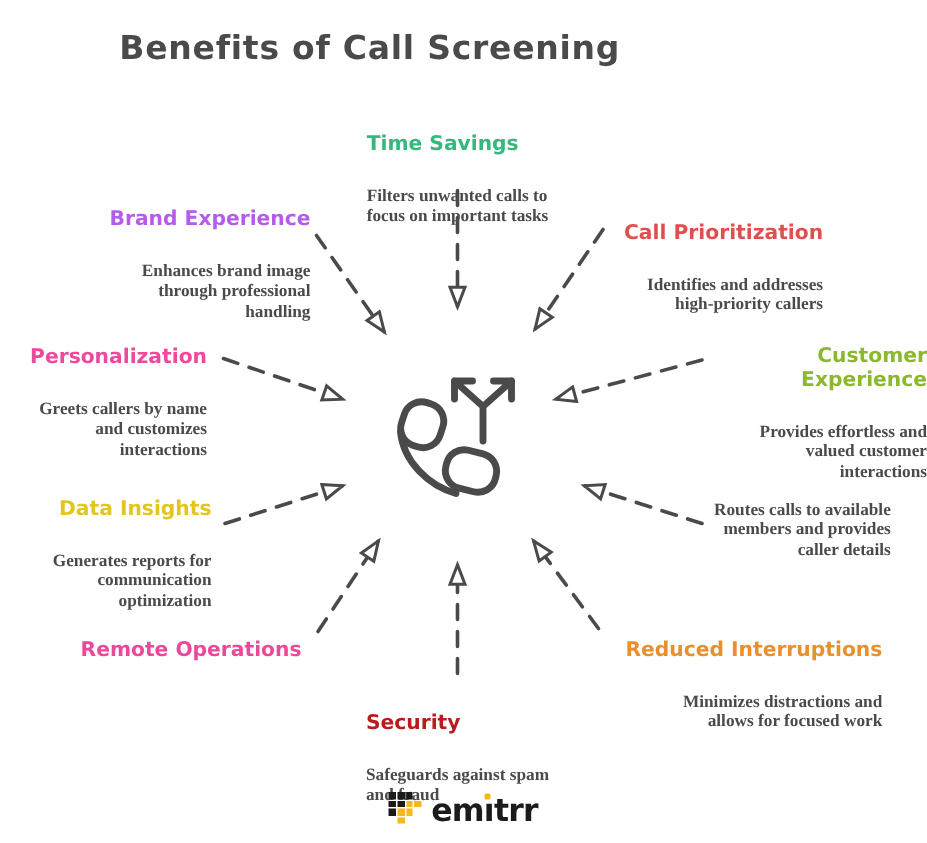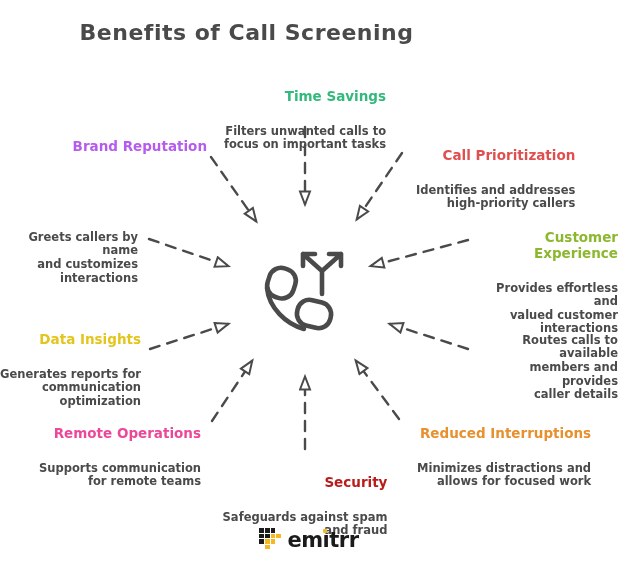--- a/index.html
+++ b/index.html
@@ -2,22 +2,22 @@
 <html><head>
 <meta charset="utf-8">
 <style>
   html,body{margin:0;padding:0;background:#ffffff;}
   body{font-family:"DejaVu Sans","Liberation Sans",sans-serif;}
   .canvas{position:relative;width:618px;height:562px;background:#fff;overflow:hidden;}
   .page-title{position:absolute;left:0;top:20px;width:493px;text-align:center;
     font-size:22px;font-weight:800;color:#4a4a4a;letter-spacing:.5px;}
   .node{position:absolute;white-space:pre-line;line-height:1.18;}
   .node-title{font-size:13.5px;font-weight:800;margin-bottom:1px;}
-  .node-body{font-size:11.5px;font-weight:700;color:#4a4a4a;}
-  .align-c{text-align:right;}
+  .node-body{font-size:11.5px;font-weight:700;color:#4a4a4a;font-family:Liberation Serif, serif;}
+  .align-c{text-align:left;}
   .align-r{text-align:right;}
   .align-l{text-align:right;}
   
   .pos-time-savings{left:305px;top:70px;transform:translateX(-50%);}
   .pos-call-prioritization{left:416px;top:129px;}
   .pos-customer-experience{left:476px;top:211px;}
   .pos-team-efficiency{left:476px;top:315px;}
   .pos-reduced-interruptions{left:417px;top:407px;}
   .pos-security{left:305px;top:456px;transform:translateX(-50%);}
   .pos-remote-operations{right:417px;top:407px;}
@@ -102,39 +102,41 @@
   </div>
 
   <div class="node align-c pos-security">
     <div class="node-title" style="color: #b91c1c;">Security</div>
     <div class="node-body">Safeguards against spam
 and fraud</div>
   </div>
 
   <div class="node align-r pos-remote-operations">
     <div class="node-title" style="color: #ec4899;">Remote Operations</div>
-    <div class="node-body">Supports communication
-for remote teams</div>
   </div>
 
   <div class="node align-r pos-data-insights">
     <div class="node-title" style="color: rgb(227, 197, 29);">Data Insights</div>
     <div class="node-body">Generates reports for
 communication
 optimization</div>
   </div>
 
   <div class="node align-r pos-personalization">
+    <div class="node-title" style="color: rgb(240, 72, 156);">Personalization</div>
     <div class="node-body">Greets callers by name
 and customizes
 interactions</div>
   </div>
 
   <div class="node align-r pos-brand-reputation">
-    <div class="node-title" style="color: rgb(181, 92, 237);">Brand Reputation</div>
+    <div class="node-title" style="color: rgb(181, 92, 237);">Brand Experience</div>
+    <div class="node-body">Enhances brand image
+through professional
+handling</div>
   </div>
 
   <div class="logo">
     <span class="logo-mark">
         <i style="left: 0px; top: 0px; background: rgb(27, 27, 27);"></i>
         <i style="left: 5.6px; top: 0px; background: rgb(27, 27, 27);"></i>
         <i style="left: 11.2px; top: 0px; background: rgb(27, 27, 27);"></i>
         <i style="left: 0px; top: 5.6px; background: rgb(27, 27, 27);"></i>
         <i style="left: 5.6px; top: 5.6px; background: rgb(27, 27, 27);"></i>
         <i style="left: 11.2px; top: 5.6px; background: rgb(245, 184, 30);"></i>

